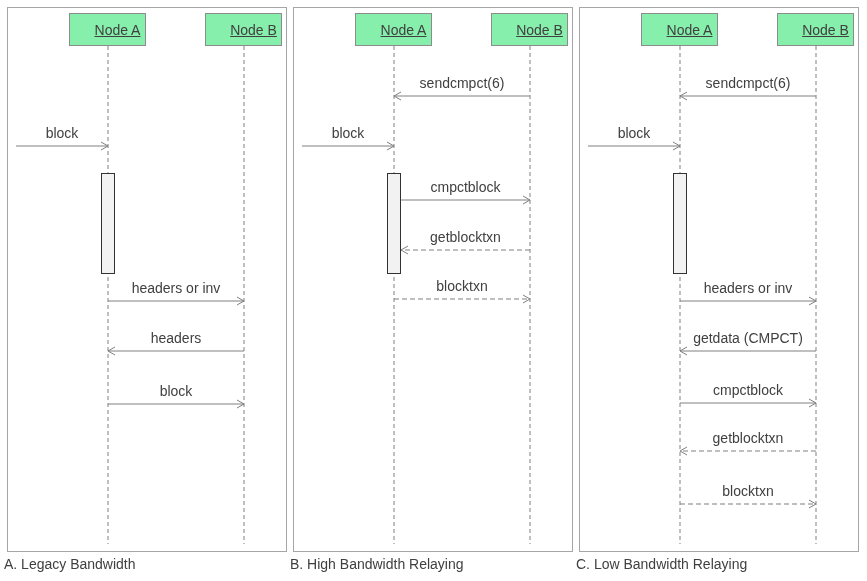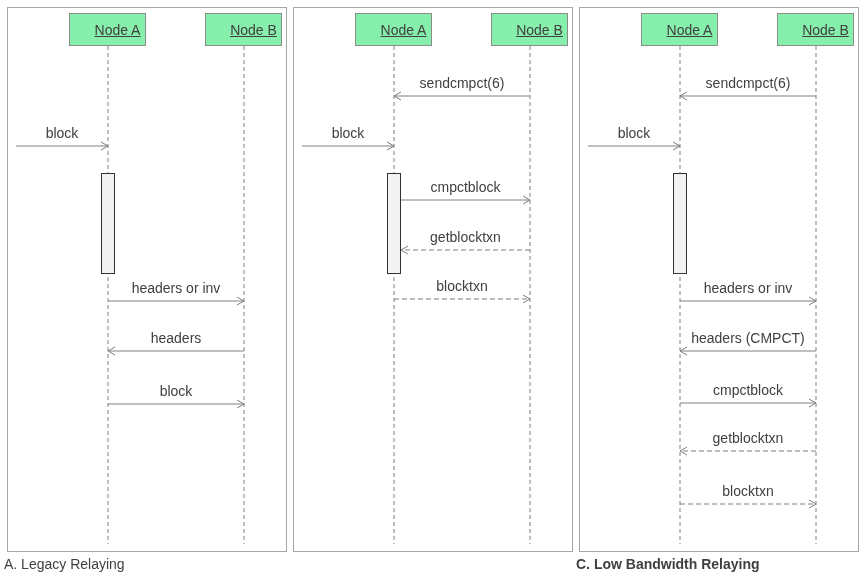--- a/index.html
+++ b/index.html
@@ -52,21 +52,21 @@
       <div class="msglabel" style="left: 100px; top: 322px; width: 136px;">headers</div>
       <div class="msglabel" style="left: 100px; top: 375px; width: 136px;">block</div>
       <div class="activation" style="left: 93px; top: 165px; width: 14px; height: 101px;"></div>
       <div class="nodebox" style="left: 61px; top: 5px; width: 77px; height: 33px;">
         <span>Node A</span>
       </div>
       <div class="nodebox" style="left: 197px; top: 5px; width: 77px; height: 33px;">
         <span>Node B</span>
       </div>
     </div>
-    <div class="caption" style="left: 4px; top: 556px;">A. Legacy Relaying</div>
+    <div class="caption" style="left: 4px; top: 556px;">A. Legacy Bandwidth</div>
     <div class="panel" style="left: 293px; top: 7px; width: 280px; height: 545px;">
       <svg width="280" height="545">
         <line x1="100" y1="38" x2="100" y2="536" stroke="#808080" stroke-width="1" stroke-dasharray="4 3"></line>
         <line x1="236" y1="38" x2="236" y2="536" stroke="#808080" stroke-width="1" stroke-dasharray="4 3"></line>
         <g>
           <line x1="236" y1="88" x2="100" y2="88" stroke="#808080" stroke-width="1"></line>
           <polyline points="107,84 100,88 107,92" fill="none" stroke="#808080" stroke-width="1"></polyline>
         </g>
         <g>
           <line x1="8" y1="138" x2="100" y2="138" stroke="#808080" stroke-width="1"></line>
@@ -91,20 +91,21 @@
       <div class="msglabel" style="left: 107px; top: 221px; width: 129px;">getblocktxn</div>
       <div class="msglabel" style="left: 100px; top: 270px; width: 136px;">blocktxn</div>
       <div class="activation" style="left: 93px; top: 165px; width: 14px; height: 101px;"></div>
       <div class="nodebox" style="left: 61px; top: 5px; width: 77px; height: 33px;">
         <span>Node A</span>
       </div>
       <div class="nodebox" style="left: 197px; top: 5px; width: 77px; height: 33px;">
         <span>Node B</span>
       </div>
     </div>
+    <div class="caption" style="left: 290px; top: 556px;">B. High Bandwidth Relaying</div>
     <div class="panel" style="left: 579px; top: 7px; width: 280px; height: 545px;">
       <svg width="280" height="545">
         <line x1="100" y1="38" x2="100" y2="536" stroke="#808080" stroke-width="1" stroke-dasharray="4 3"></line>
         <line x1="236" y1="38" x2="236" y2="536" stroke="#808080" stroke-width="1" stroke-dasharray="4 3"></line>
         <g>
           <line x1="236" y1="88" x2="100" y2="88" stroke="#808080" stroke-width="1"></line>
           <polyline points="107,84 100,88 107,92" fill="none" stroke="#808080" stroke-width="1"></polyline>
         </g>
         <g>
           <line x1="8" y1="138" x2="100" y2="138" stroke="#808080" stroke-width="1"></line>
@@ -127,26 +128,26 @@
           <polyline points="107,439 100,443 107,447" fill="none" stroke="#808080" stroke-width="1"></polyline>
         </g>
         <g>
           <line x1="100" y1="496" x2="236" y2="496" stroke="#808080" stroke-width="1" stroke-dasharray="5 3"></line>
           <polyline points="229,492 236,496 229,500" fill="none" stroke="#808080" stroke-width="1"></polyline>
         </g>
       </svg>
       <div class="msglabel" style="left: 100px; top: 67px; width: 136px;">sendcmpct(6)</div>
       <div class="msglabel" style="left: 8px; top: 117px; width: 92px;">block</div>
       <div class="msglabel" style="left: 100px; top: 272px; width: 136px;">headers or inv</div>
-      <div class="msglabel" style="left: 100px; top: 322px; width: 136px;">headers (CMPCT)</div>
+      <div class="msglabel" style="left: 100px; top: 322px; width: 136px;">getdata (CMPCT)</div>
       <div class="msglabel" style="left: 100px; top: 374px; width: 136px;">cmpctblock</div>
       <div class="msglabel" style="left: 100px; top: 422px; width: 136px;">getblocktxn</div>
       <div class="msglabel" style="left: 100px; top: 475px; width: 136px;">blocktxn</div>
       <div class="activation" style="left: 93px; top: 165px; width: 14px; height: 101px;"></div>
       <div class="nodebox" style="left: 61px; top: 5px; width: 77px; height: 33px;">
         <span>Node A</span>
       </div>
       <div class="nodebox" style="left: 197px; top: 5px; width: 77px; height: 33px;">
         <span>Node B</span>
       </div>
     </div>
-    <div class="caption" style="left: 576px; top: 556px; font-weight: bold;">C. Low Bandwidth Relaying</div>
+    <div class="caption" style="left: 576px; top: 556px;">C. Low Bandwidth Relaying</div>
   </div>
 
 </body></html>

